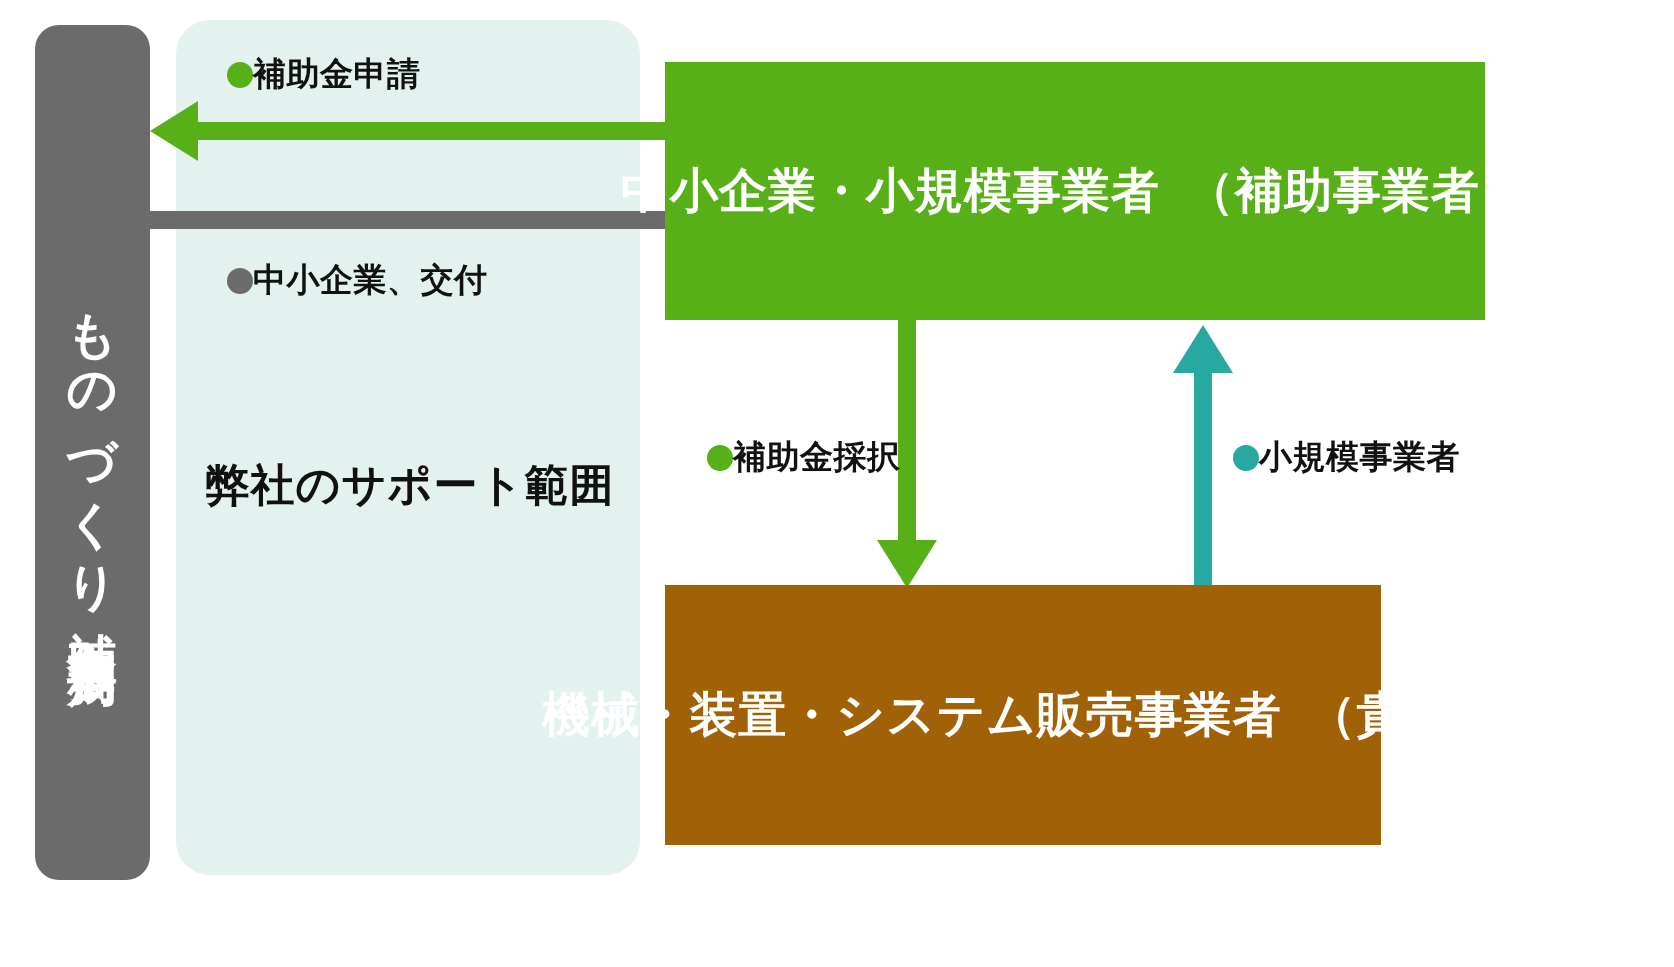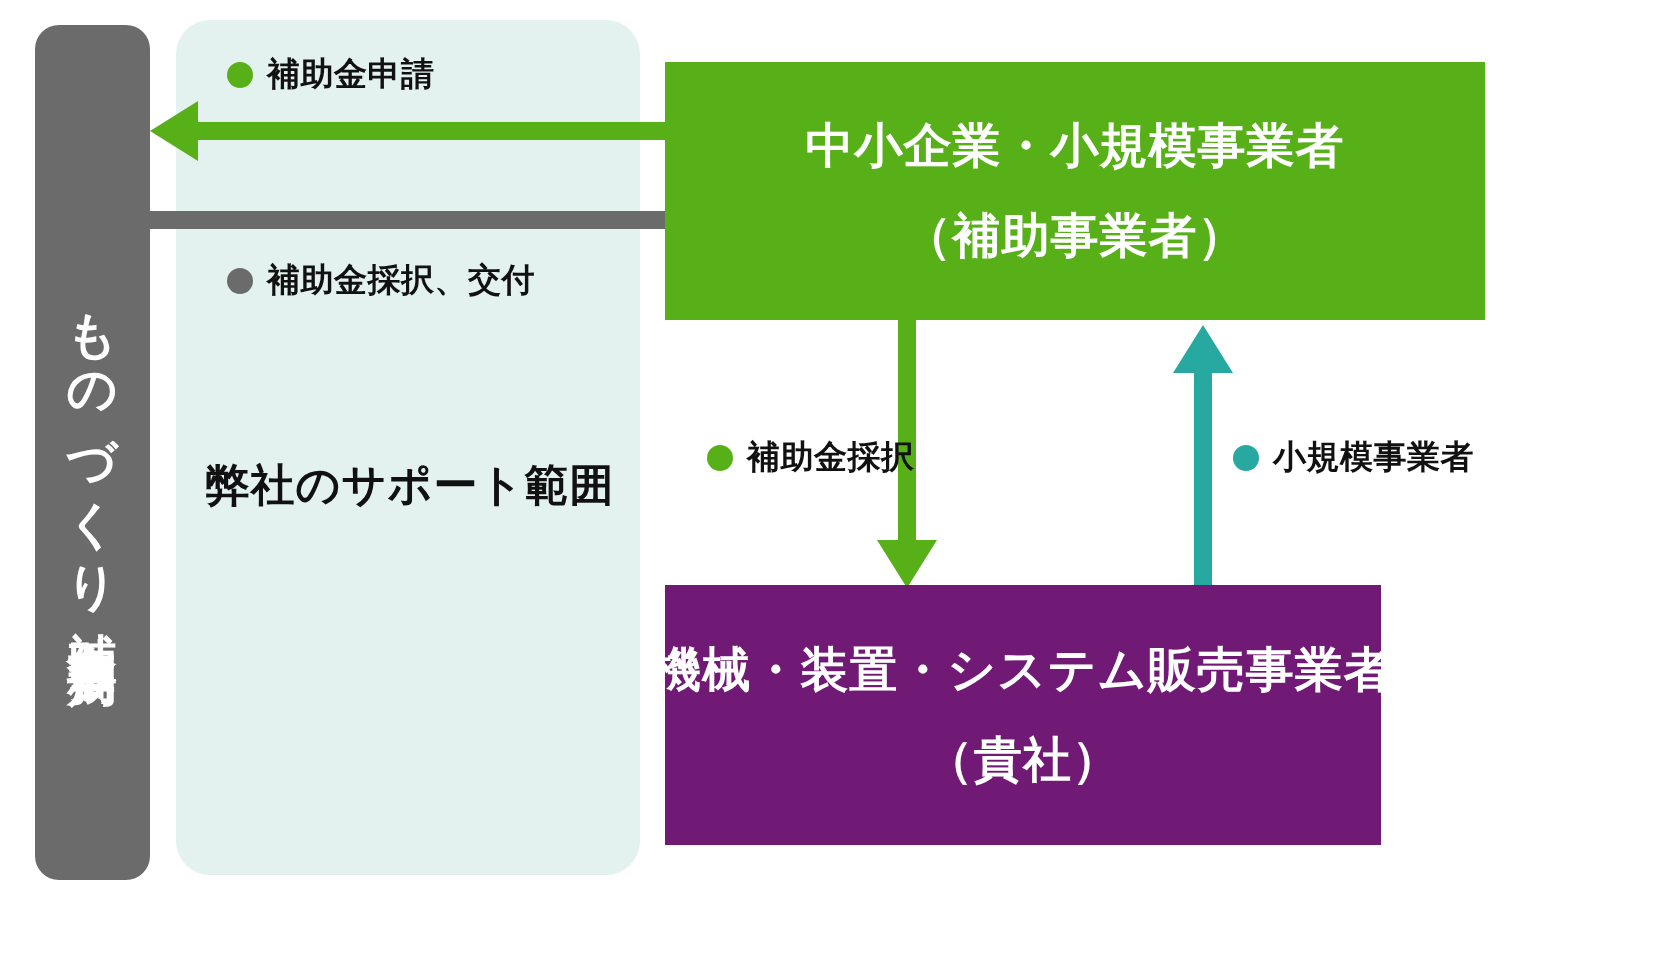--- a/index.html
+++ b/index.html
@@ -64,21 +64,20 @@
     letter-spacing: 1px;
     white-space: nowrap;
     margin-top: 32px;
   }
 
   
   .legend {
     position: absolute;
     display: flex;
     align-items: center;
-    gap: 14px;
     white-space: nowrap;
   }
   .legend-dot {
     width: 26px;
     height: 26px;
     border-radius: 50%;
     flex: 0 0 auto;
   }
   .legend-text {
     font-size: 33px;
@@ -142,21 +141,21 @@
   #arrow-consult .head  { top: 220px; border-top: 48px solid #58b018; }
   
   #arrow-sell { left: 1194px; top: 325px; }
   #arrow-sell .shaft { top: 48px; height: 214px; background: #27a8a0; }
   #arrow-sell .head  { top: 0; border-bottom: 48px solid #27a8a0; }
 
   
   .actor-box {
     position: absolute;
     display: flex;
-    flex-direction: column;
+    flex-direction: row;
     align-items: center;
     justify-content: center;
     gap: 26px;
     color: #ffffff;
     text-align: center;
   }
   .actor-line1 {
     font-size: 48px;
     font-weight: bold;
     letter-spacing: 1px;
@@ -173,21 +172,21 @@
     top: 62px;
     width: 820px;
     height: 258px;
     background: #58b018;
   }
   #box-vendor {
     left: 665px;
     top: 585px;
     width: 716px;
     height: 260px;
-    background: #701a75;
+    background: #a16207;
   }
 </style>
 </head>
 <body>
 
 <div id="stage">
 
   <div class="agency-bar">
     <div class="agency-bar-label">ものづくり補助金事務局</div>
   </div>
@@ -203,21 +202,21 @@
     <span class="legend-dot" style="background:#58b018"></span>
     <span class="legend-text">補助金申請</span>
   </div>
 
   <div class="h-arrow" id="arrow-grant">
     <div class="shaft"></div>
     <div class="head"></div>
   </div>
   <div class="legend" id="legend-grant">
     <span class="legend-dot" style="background:#6b6b6b"></span>
-    <span class="legend-text">補助金採択、交付</span>
+    <span class="legend-text">中小企業、交付</span>
   </div>
 
   <div class="v-arrow" id="arrow-consult">
     <div class="shaft"></div>
     <div class="head"></div>
   </div>
   <div class="legend" id="legend-consult">
     <span class="legend-dot" style="background:#58b018"></span>
     <span class="legend-text">補助金採択</span>
   </div>

